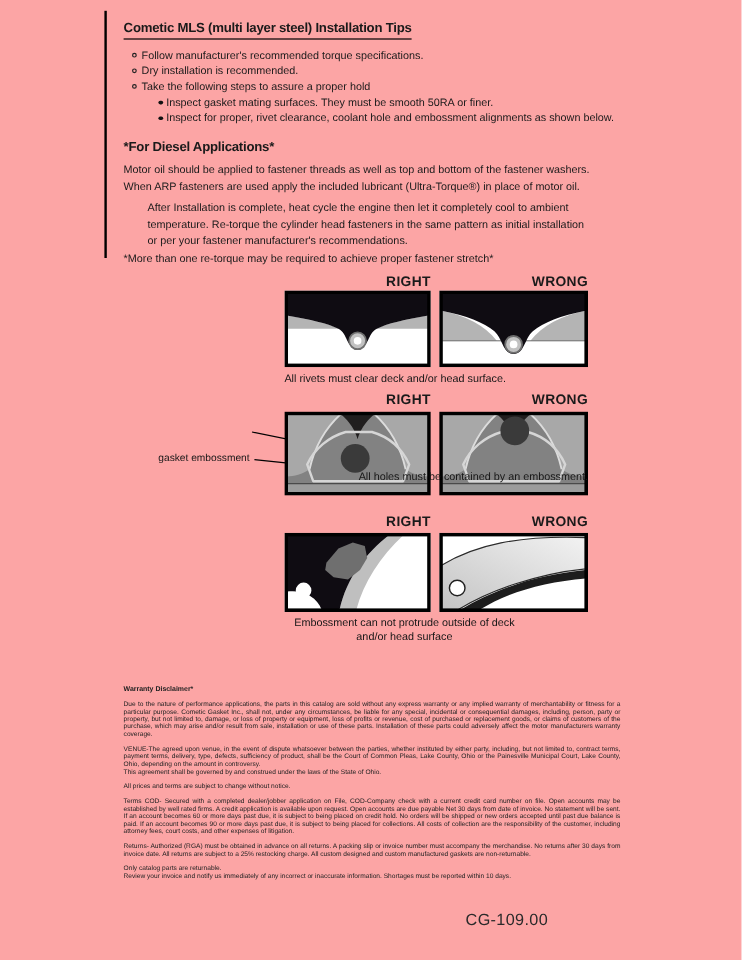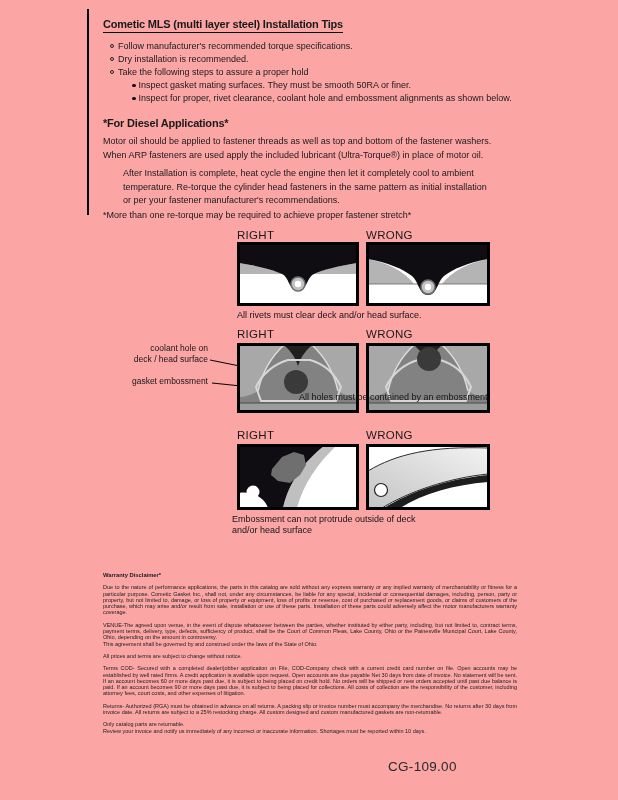--- a/index.html
+++ b/index.html
@@ -21,29 +21,29 @@
     border-radius:50%; margin-right:4px; flex:0 0 auto; position:relative; top:-1px;
   }
   .sub { padding-left:22px; }
   .dot {
     display:inline-block; width:3.5px; height:3.5px; background:#111;
     border-radius:50%; margin-right:3px; flex:0 0 auto; position:relative; top:-1px;
   }
   .sec-heading { left:103px; top:117px; font-size:11px; font-weight:bold; letter-spacing:-0.2px; }
   .para { left:103px; width:440px; font-size:9px; line-height:13.5px; }
   .p1 { top:135px; } .p2 { top:167px;margin-left:20px; } .p3 { top:209px; }
-  .dlabel { font-size:11.5px; font-weight:normal; letter-spacing:0.3px; text-align:left; }
+  .dlabel { font-size:11.5px; font-weight:bold; letter-spacing:0.3px; text-align:right; }
   .row1-lab { top:229px; } .row2-lab { top:328px; } .row3-lab { top:429px; }
   .lab-right { left:237px; width:122px; } .lab-wrong { left:366px; width:124px; }
   .dbox-r { left:237px; } .dbox-w { left:366px; }
   .row1-box { top:242px; } .row2-box { top:343px; } .row3-box { top:444px; }
   .caption { font-size:9px; line-height:11px; color:#161616; }
   .cap1 { left:237px; top:310px; width:260px; }
   .cap2 { left:237px; top:392px; width:253px; text-align:right; }
-  .cap3 { left:232px; top:514px; width:230px; }
+  .cap3 { left:222px; top:514px; width:230px;text-align:center; }
   .leader-label { font-size:8.5px; line-height:10.5px; text-align:right; color:#161616; }
   .lbl-coolant { left:98px; top:343px; width:110px; }
   .lbl-emboss { left:93px; top:376px; width:115px; }
   .leader-svg { left:206px; top:352px; width:106px; height:44px; pointer-events:none; }
   .legal { left:103px; top:572px; width:414px; font-size:5.5px; line-height:6.3px;
            text-align:justify; color:#222; }
   .legal h4 { font-size:5.8px; font-weight:bold; margin-bottom:6px; text-align:left; }
   .legal p { margin-bottom:6px; }
   .legal .tight { margin-bottom:0; }
   .footer-code { left:388px; top:759px; font-size:13.5px; letter-spacing:0.3px; color:#2a2a2a; }
@@ -116,24 +116,20 @@
     <circle cx="62" cy="45" r="7" fill="#c2c2c2" stroke="#6e6e6e" stroke-width="1.5"></circle>
     <circle cx="62" cy="45" r="3.2" fill="#ffffff"></circle>
     <rect x="1.5" y="1.5" width="121" height="61" fill="none" stroke="#000" stroke-width="3"></rect>
   </svg>
 
   <div class="abs caption cap1">All rivets must clear deck and/or head surface.</div>
 
   <div class="abs dlabel row2-lab lab-right">RIGHT</div>
   <div class="abs dlabel row2-lab lab-wrong">WRONG</div>
 
-  <div class="abs leader-label lbl-coolant">
-    <div>coolant hole on</div>
-    <div>deck / head surface</div>
-  </div>
   <div class="abs leader-label lbl-emboss">gasket embossment</div>
 
   <svg class="abs leader-svg" viewBox="0 0 106 44">
     <line x1="4" y1="8" x2="98" y2="27" stroke="#000" stroke-width="1"></line>
     <line x1="6" y1="31" x2="64" y2="37" stroke="#000" stroke-width="1"></line>
   </svg>
 
   <svg class="abs diagram dbox-r row2-box" width="122" height="70" viewBox="0 0 122 70">
     <rect x="2" y="2" width="118" height="66" fill="#828282"></rect>
     <path d="M2,2 H47 C34,14 25,30 21,48 C15,52 8,54 2,54 Z" fill="#a8a8a8"></path>

